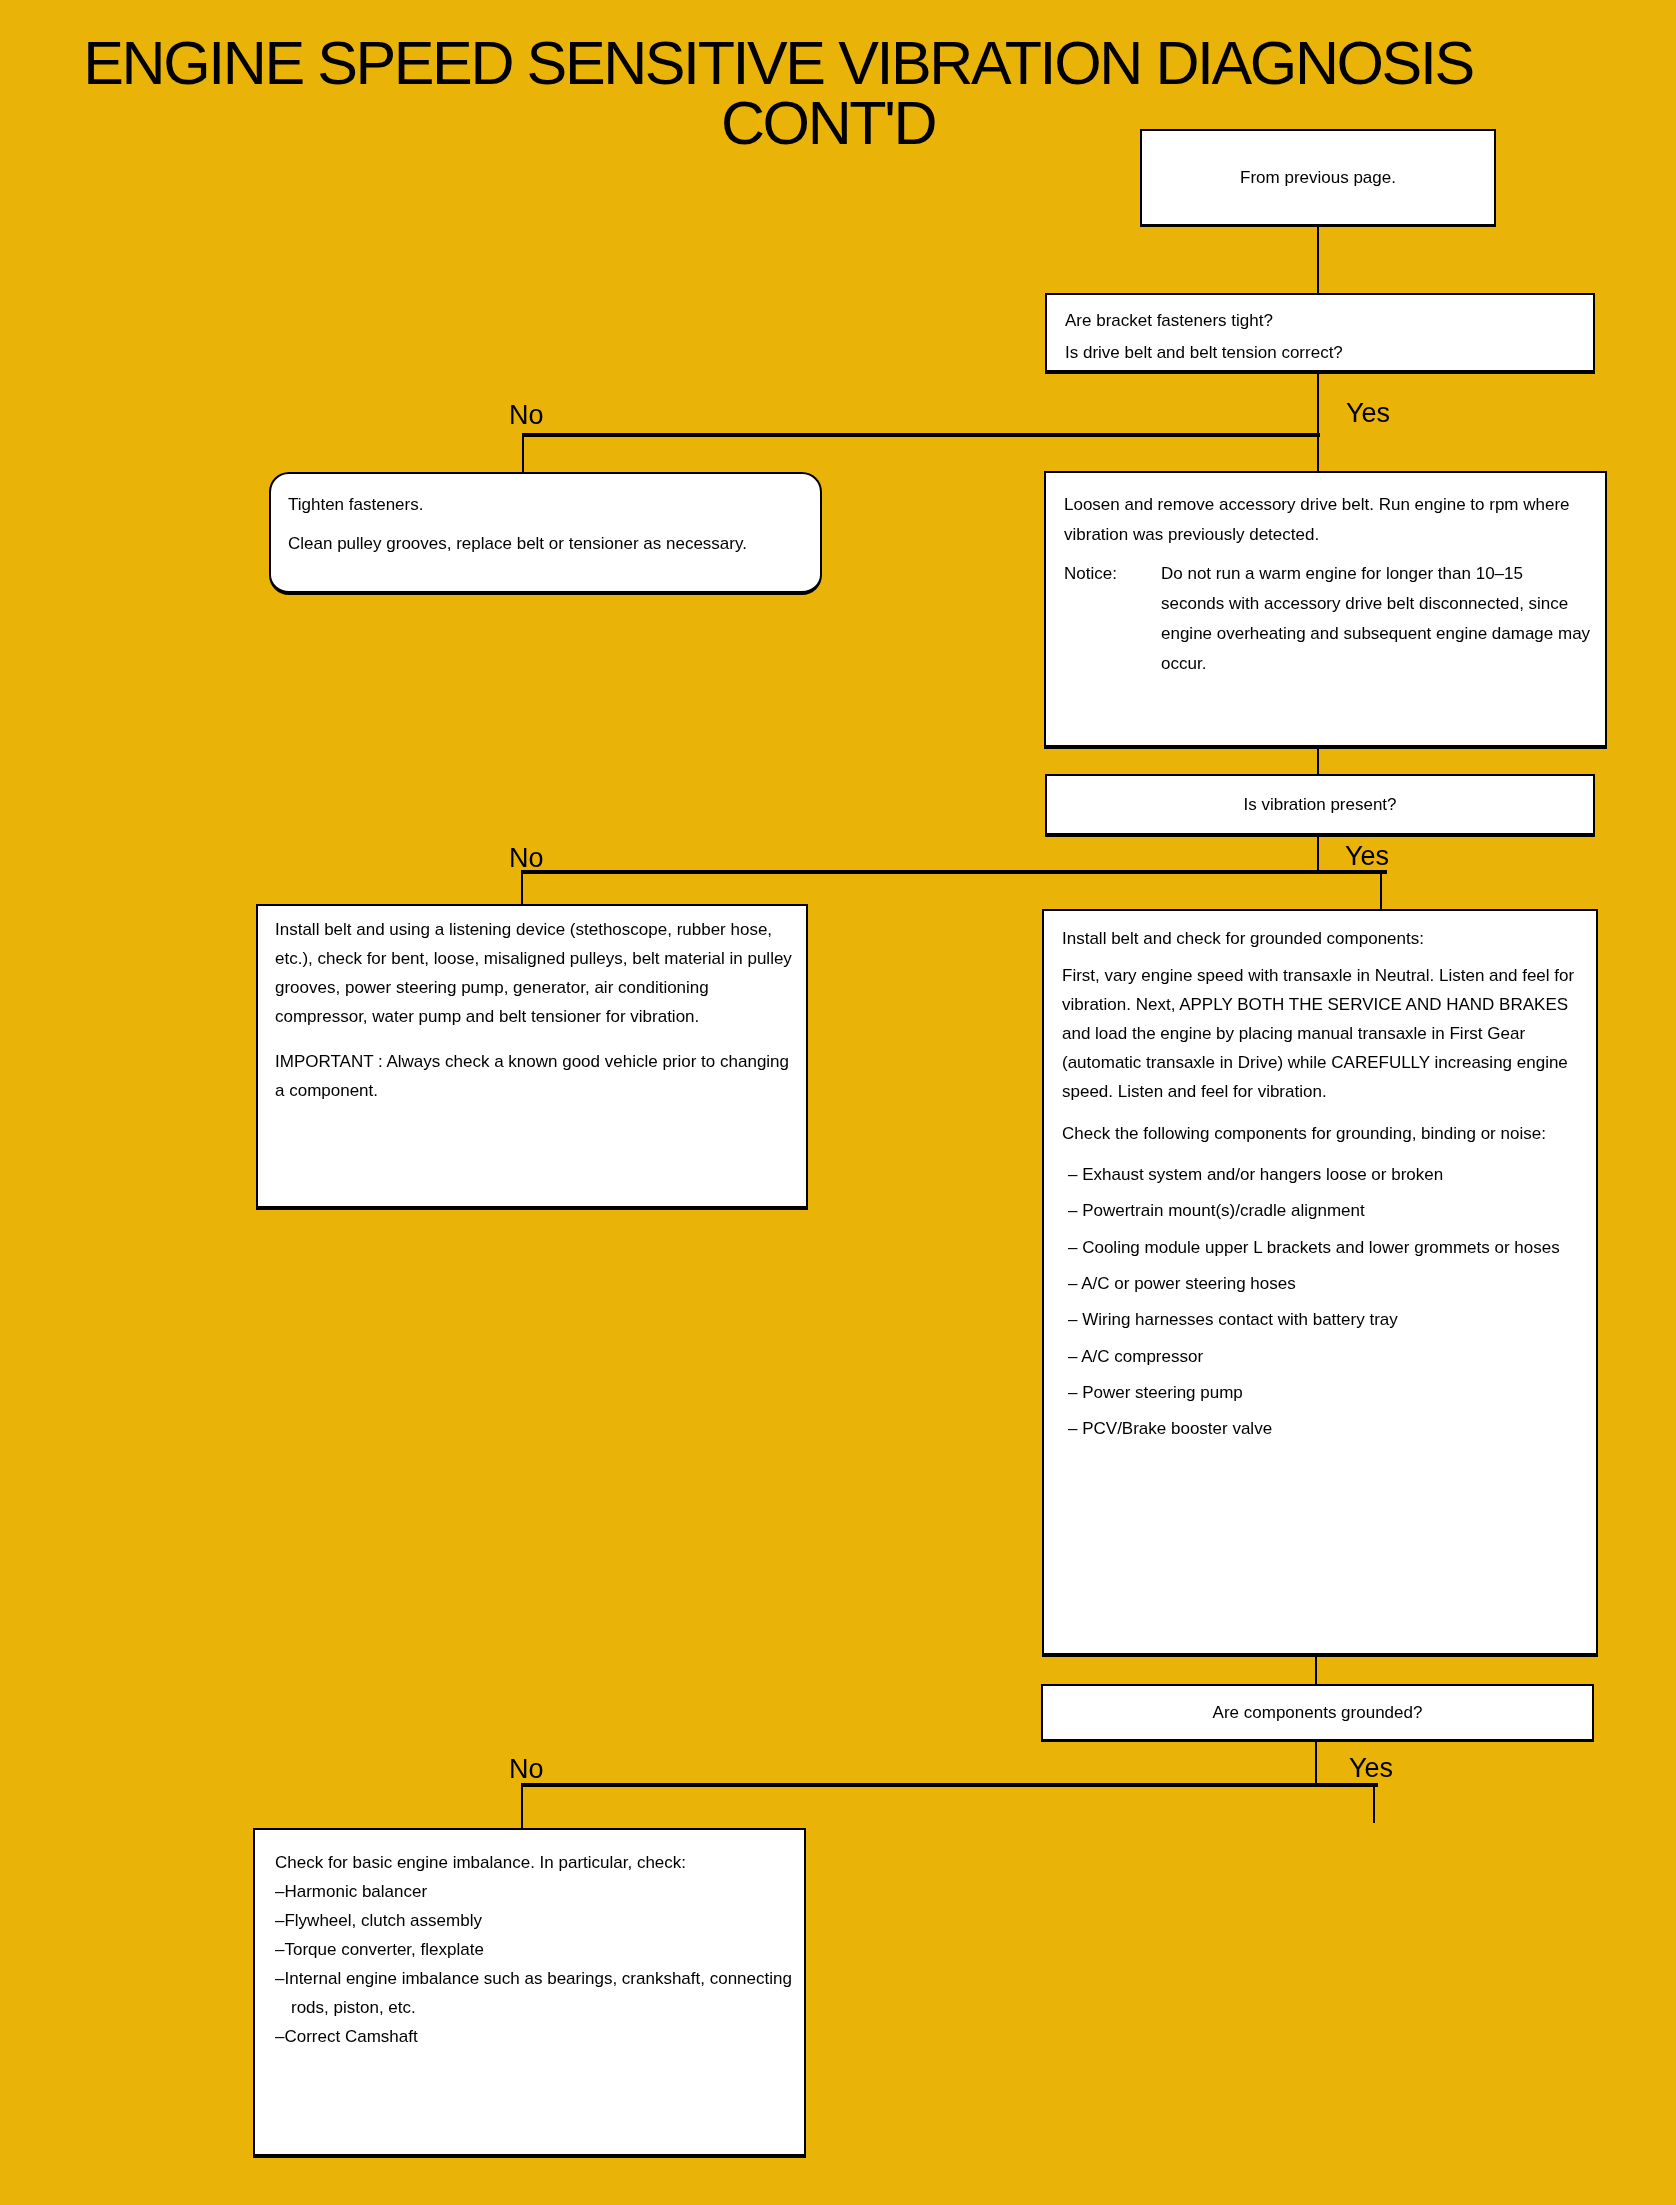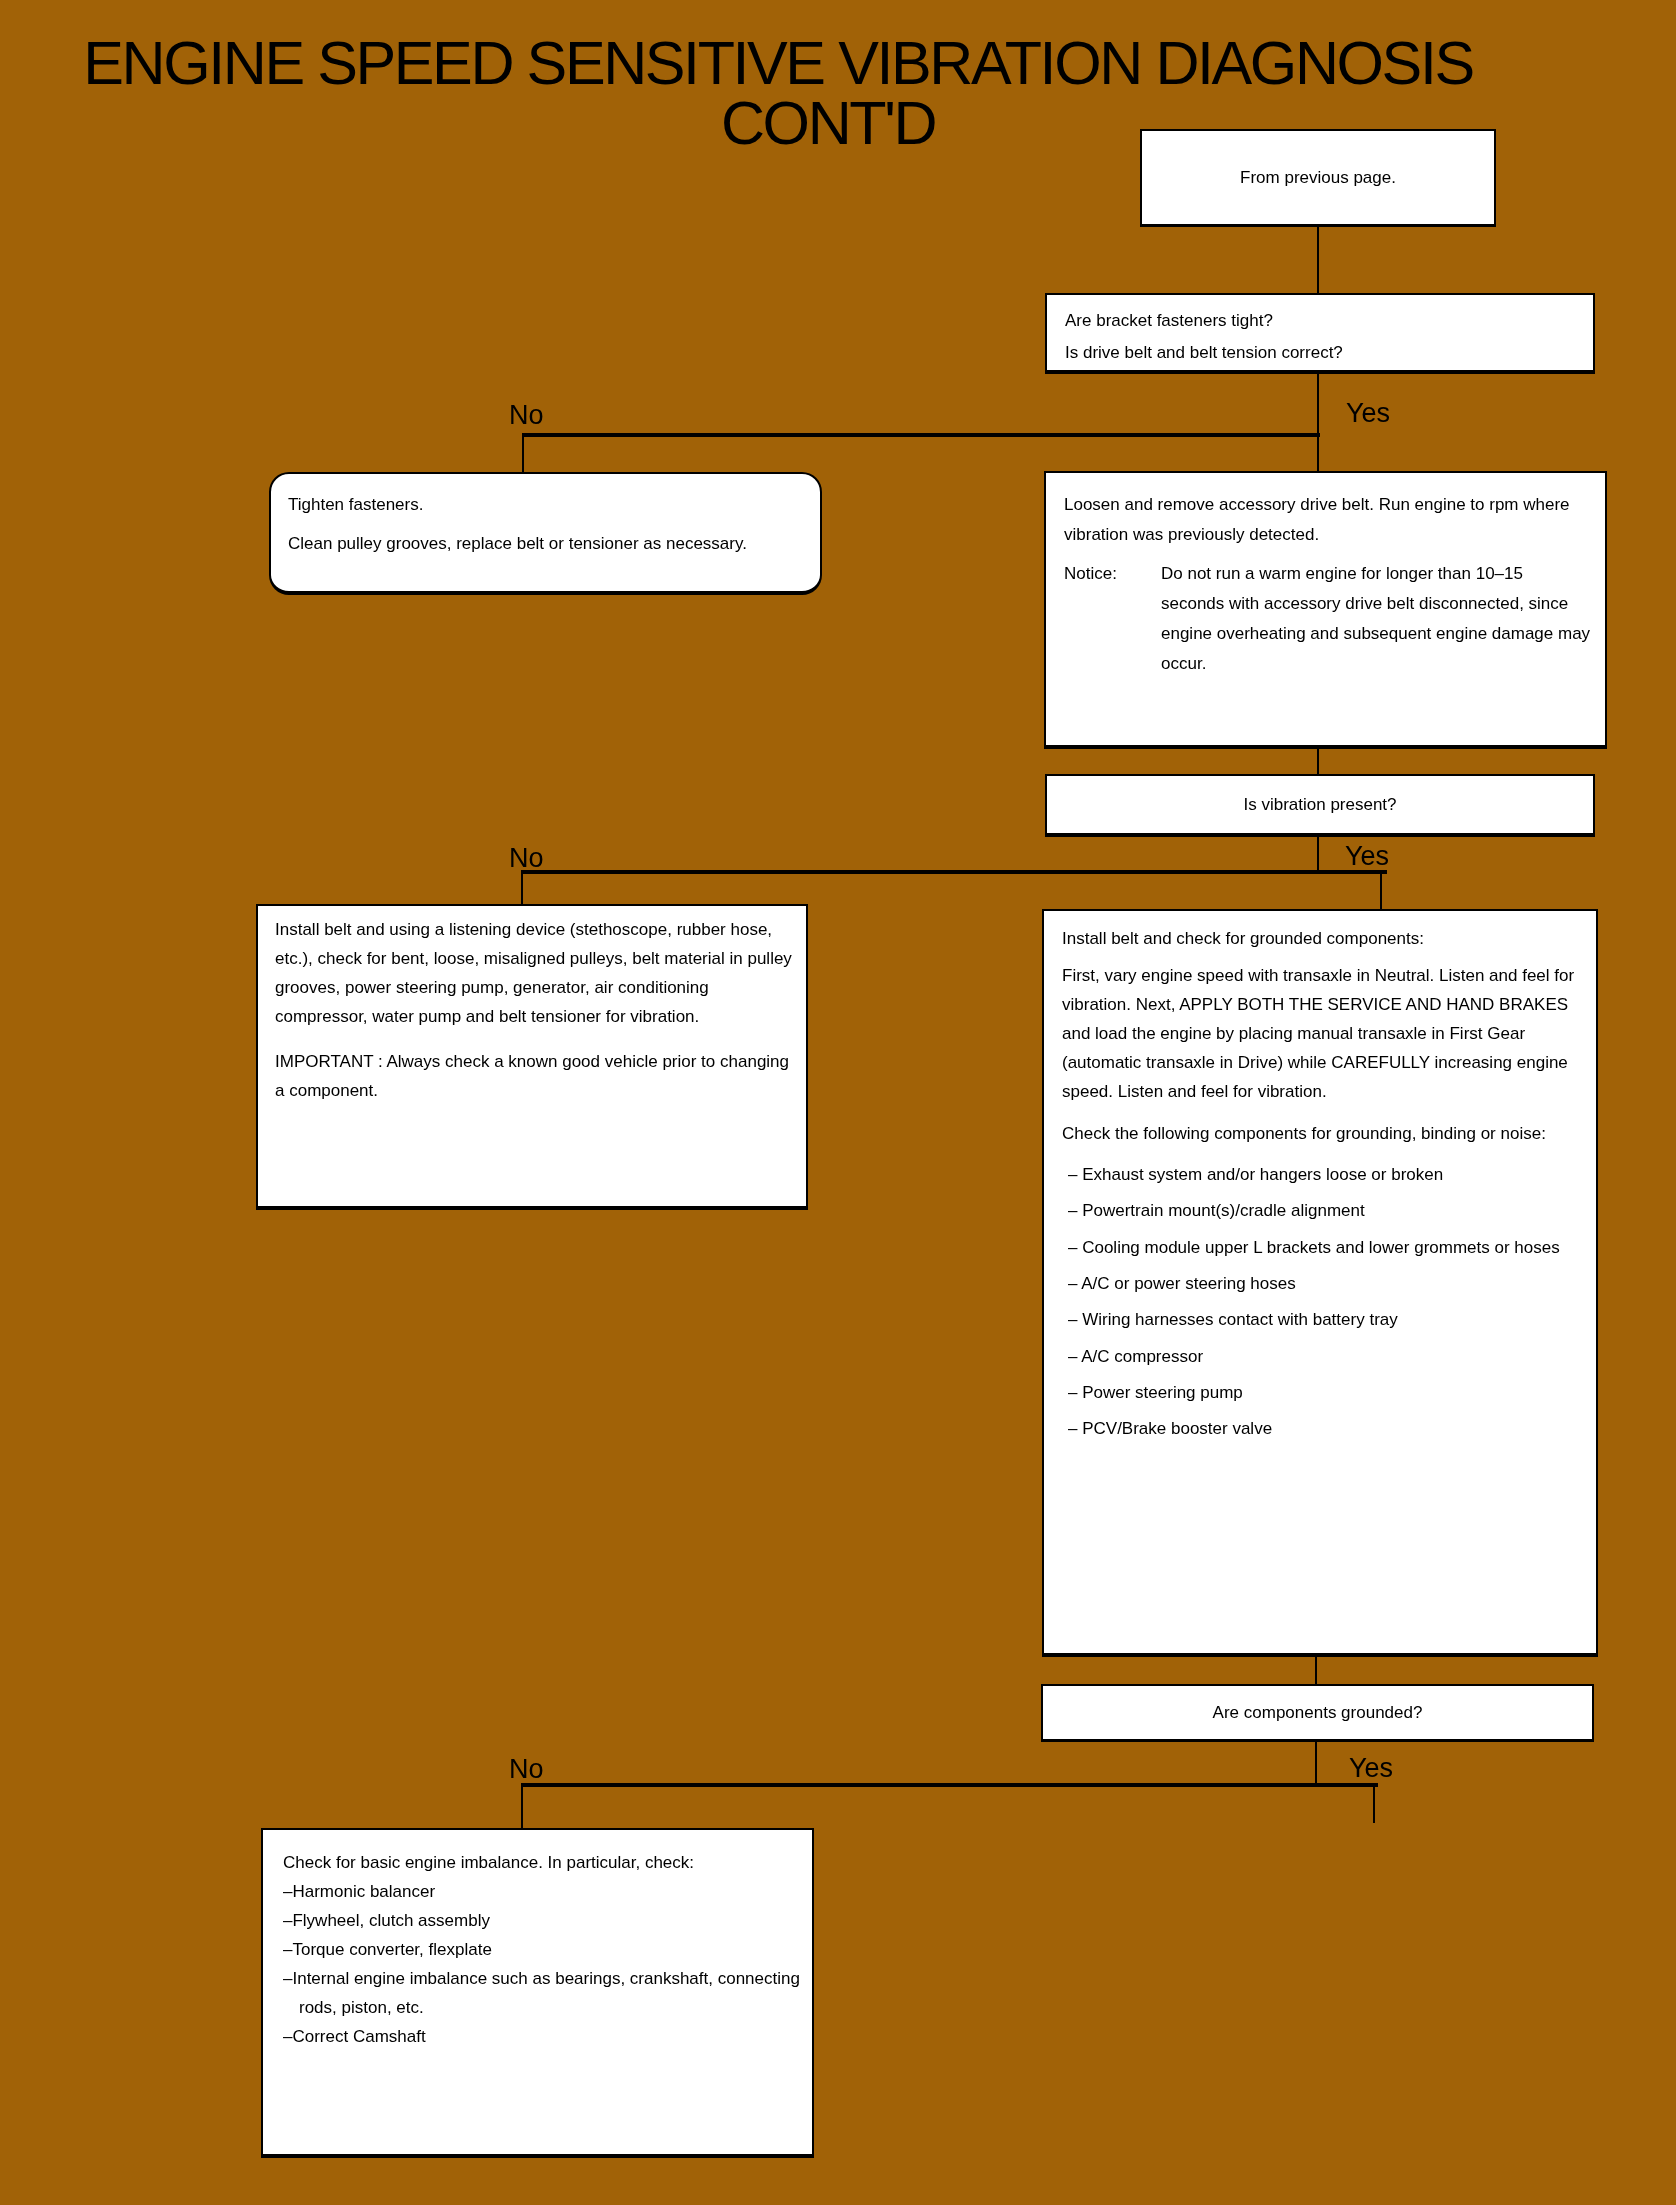--- a/index.html
+++ b/index.html
@@ -1,19 +1,19 @@
 <!DOCTYPE html>
 <html style="font-size:9.7px"><head>
 <meta charset="utf-8">
 <style>
   html,body{margin:0;padding:0;background:#ffffff;}
   .page{
     position:relative;
     width:1676px;height:2205px;
-    background:#a16207;
+    background:#eab308;
     color:#000000;
     font-family:"Liberation Sans", sans-serif;
     overflow:hidden;
   }
   .title-l1{
     position:absolute;left:0;top:32px;width:1556px;
     margin:0;text-align:center;
     font-size:61px;line-height:63px;font-weight:400;letter-spacing:-2.4px;
     white-space:nowrap;
   }
@@ -129,21 +129,21 @@
   </div>
 
   <div class="vline" style="left:1315px;top:1742px;height:42px;"></div>
   <div class="hline" style="left:521px;top:1783px;width:857px;"></div>
   <div class="vline" style="left:521px;top:1787px;height:43px;"></div>
   <div class="vline" style="left:1373px;top:1787px;height:36px;"></div>
   <div class="branch-label" style="left:509px;top:1755px;">No</div>
   <div class="branch-label" style="left:1349px;top:1754px;">Yes</div>
 
 
-  <div class="box box-imbalance" style="left:261px;top:1828px;width:553px;height:330px;padding:18px 11px 0 20px;line-height:29px;">
+  <div class="box box-imbalance" style="left:253px;top:1828px;width:553px;height:330px;padding:18px 11px 0 20px;line-height:29px;">
     <p>Check for basic engine imbalance. In particular, check:</p>
     <ul class="dash-list">
       <li>–Harmonic balancer</li>
       <li>–Flywheel, clutch assembly</li>
       <li>–Torque converter, flexplate</li>
       <li>–Internal engine imbalance such as bearings, crankshaft, connecting rods, piston, etc.</li>
       <li>–Correct Camshaft</li>
     </ul>
   </div>
 

